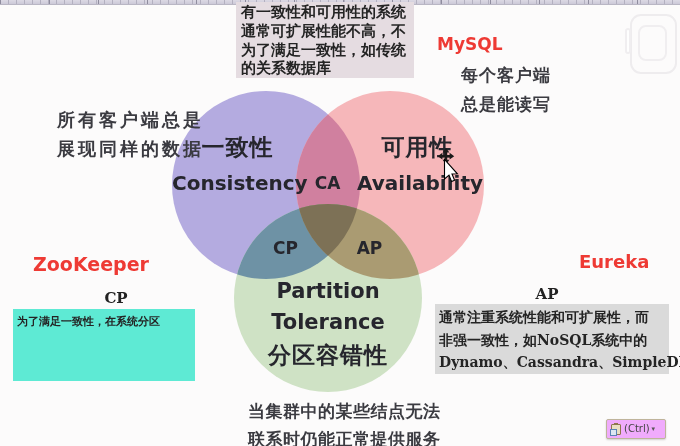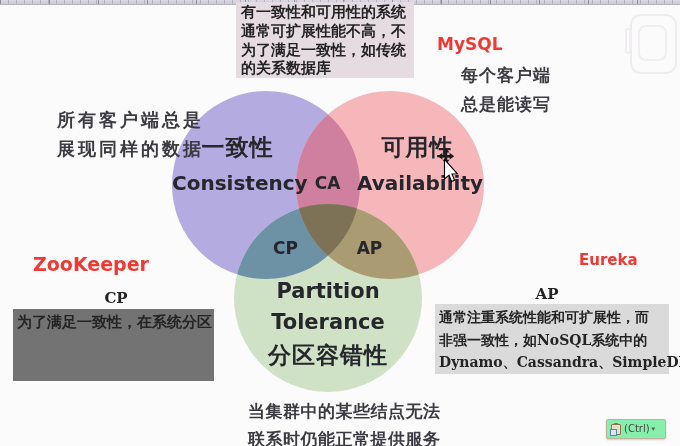--- a/index.html
+++ b/index.html
@@ -58,52 +58,52 @@
   #note-top-left .ln  { line-height:29px; }
   #note-top-right { left:461px; top:61px;  font-size:17px; letter-spacing:1px; }
   #note-top-right .ln { line-height:29px; }
   #note-bottom    { left:248px; top:397px; font-size:17px; letter-spacing:0.5px; }
   #note-bottom .ln    { line-height:28px; }
 
   
   .red-label { position:absolute; color:#ee3a34; font-weight:bold; white-space:nowrap; }
   #lbl-mysql     { left:437px; top:6px;   font-size:17px;margin-top:28px; }
   #lbl-zookeeper { left:33px;  top:253px; font-size:19px; }
-  #lbl-eureka    { left:579px; top:251px; font-size:15px; }
+  #lbl-eureka    { left:579px; top:251px; font-size:18px; }
 
   
   .serif-head { position:absolute; font-family:"DejaVu Serif", serif; font-weight:bold;
                 font-size:15px; color:#222; text-align:center; width:40px; }
   #head-cp { left:96px;  top:289px; }
   #head-ap { left:527px; top:285px; }
 
   
   .block { position:absolute; font-family:"DejaVu Serif", serif; font-weight:bold; color:#242424; }
   .block .ln { white-space:nowrap; }
   #block-top { left:236px; top:2px; width:178px; height:76px; background:#e5dce1;
                font-size:15px; padding:1px 0 0 5px; }
   #block-top .ln { line-height:18.8px; }
-  #block-cp  { left:13px; top:309px; width:201px; height:72px; background:#737373;
-               font-size:15px; padding:1px 0 0 4px; }
+  #block-cp  { left:13px; top:309px; width:182px; height:72px; background:#5eead4;
+               font-size:11px; padding:1px 0 0 4px; }
   #block-cp .ln { line-height:24px; }
   #block-ap  { left:435px; top:304px; width:234px; height:70px; background:#dadada;
                font-size:14px; padding:2px 0 0 4px; }
   #block-ap .ln { line-height:22.5px; }
 
   
   .watermark { position:absolute; left:630px; top:14px; width:47px; height:60px;
                border:2px solid #edebed; border-radius:11px; opacity:.9; }
   .watermark .inner { position:absolute; left:6px; top:9px; width:29px; height:36px;
                border:2px solid #efedef; border-radius:8px; }
   .watermark .tab { position:absolute; left:-7px; top:12px; width:6px; height:26px;
                border:2px solid #efedef; border-radius:3px; background:#fff; }
 
   
   .paste-btn { position:absolute; left:606px; top:419px; width:60px; height:20px;
-               background:#86efac; border:1px solid #bfb49b; border-radius:2px;
+               background:#f0abfc; border:1px solid #bfb49b; border-radius:2px;
                box-shadow:0 1px 2px rgba(0,0,0,.18);
                display:flex; align-items:center; gap:2px; padding:0 3px; cursor:pointer; }
   .pb-icon { position:relative; width:12px; height:13px; flex:0 0 auto; }
   .pb-icon .board { position:absolute; left:1px; top:1px; width:10px; height:11px;
                background:#eadfc2; border:1px solid #8e764c; border-radius:1px; }
   .pb-icon .clip  { position:absolute; left:4px; top:0; width:4px; height:2px;
                background:#8e764c; }
   .pb-icon .doc   { position:absolute; left:0; top:6px; width:7px; height:7px;
                background:#dce6f2; border:1px solid #5b83b5; }
   .paste-btn .txt   { font-size:10px; color:#444; line-height:1; }

